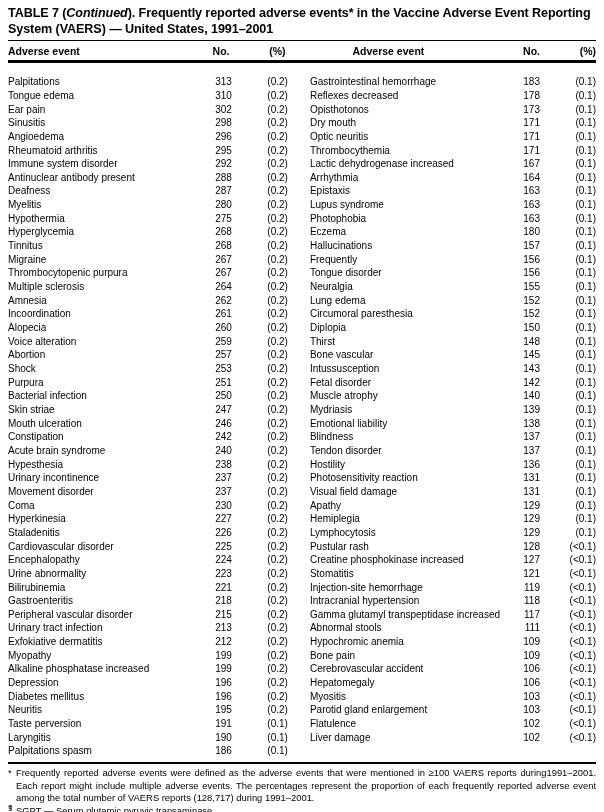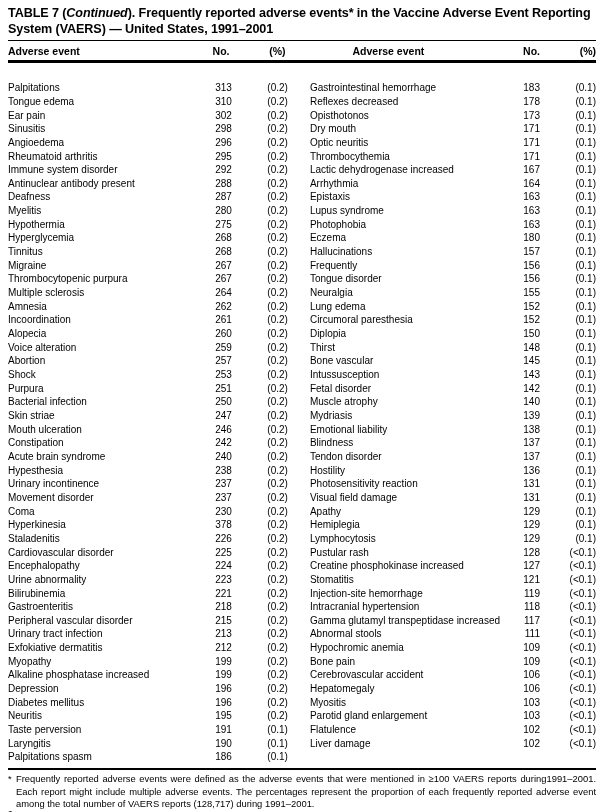--- a/index.html
+++ b/index.html
@@ -6,21 +6,21 @@
   html,body{width:604px;height:812px;background:#ffffff;}
   body{font-family:"Liberation Sans",sans-serif;color:#000;-webkit-font-smoothing:antialiased;}
   .page{padding:5px 8px 0 8px;}
   .title{font-size:12.6px;font-weight:700;line-height:1.28;letter-spacing:-0.1px;}
   .ital{font-style:italic;}
   .thin-rule{height:0;border-bottom:1.5px solid #000;margin-top:3px;}
   .header-row{display:flex;gap:33px;border-bottom:3px solid #000;padding:4px 0 3px 0;font-size:10.5px;font-weight:700;}
   .hgrid{flex:1;display:grid;grid-template-columns:1fr 30px 46px;column-gap:10px;}
   .hname.indent{padding-left:34px;}
   .hno,.hpct{text-align:right;}
-  .tbody{display:flex;gap:22px;padding-top:19px;}
+  .tbody{display:flex;gap:22px;padding-top:13px;}
   .col{flex:1;display:grid;grid-template-columns:1fr 30px 46px;column-gap:10px;grid-auto-rows:13.66px;font-size:10px;align-content:start;}
   .trow{display:contents;}
   .cell-event{white-space:nowrap;overflow:visible;}
   .cell-no{text-align:right;}
   .cell-pct{text-align:right;white-space:nowrap;}
   .footer{border-top:2px solid #000;margin-top:3px;padding-top:3px;font-size:9.4px;line-height:1.33;}
   .fn{position:relative;padding-left:8px;}
   .fn.justify{text-align:justify;}
   .fn-marker{position:absolute;left:0;top:0;}
   .fn-marker.sup{font-size:8px;top:-1.5px;}
@@ -74,21 +74,21 @@
         <div class="trow"><span class="cell-event">Purpura</span><span class="cell-no">251</span><span class="cell-pct">(0.2)</span></div>
         <div class="trow"><span class="cell-event">Bacterial infection</span><span class="cell-no">250</span><span class="cell-pct">(0.2)</span></div>
         <div class="trow"><span class="cell-event">Skin striae</span><span class="cell-no">247</span><span class="cell-pct">(0.2)</span></div>
         <div class="trow"><span class="cell-event">Mouth ulceration</span><span class="cell-no">246</span><span class="cell-pct">(0.2)</span></div>
         <div class="trow"><span class="cell-event">Constipation</span><span class="cell-no">242</span><span class="cell-pct">(0.2)</span></div>
         <div class="trow"><span class="cell-event">Acute brain syndrome</span><span class="cell-no">240</span><span class="cell-pct">(0.2)</span></div>
         <div class="trow"><span class="cell-event">Hypesthesia</span><span class="cell-no">238</span><span class="cell-pct">(0.2)</span></div>
         <div class="trow"><span class="cell-event">Urinary incontinence</span><span class="cell-no">237</span><span class="cell-pct">(0.2)</span></div>
         <div class="trow"><span class="cell-event">Movement disorder</span><span class="cell-no">237</span><span class="cell-pct">(0.2)</span></div>
         <div class="trow"><span class="cell-event">Coma</span><span class="cell-no">230</span><span class="cell-pct">(0.2)</span></div>
-        <div class="trow"><span class="cell-event">Hyperkinesia</span><span class="cell-no">378</span><span class="cell-pct">(0.2)</span></div>
+        <div class="trow"><span class="cell-event">Hyperkinesia</span><span class="cell-no">227</span><span class="cell-pct">(0.2)</span></div>
         <div class="trow"><span class="cell-event">Staladenitis</span><span class="cell-no">226</span><span class="cell-pct">(0.2)</span></div>
         <div class="trow"><span class="cell-event">Cardiovascular disorder</span><span class="cell-no">225</span><span class="cell-pct">(0.2)</span></div>
         <div class="trow"><span class="cell-event">Encephalopathy</span><span class="cell-no">224</span><span class="cell-pct">(0.2)</span></div>
         <div class="trow"><span class="cell-event">Urine abnormality</span><span class="cell-no">223</span><span class="cell-pct">(0.2)</span></div>
         <div class="trow"><span class="cell-event">Bilirubinemia</span><span class="cell-no">221</span><span class="cell-pct">(0.2)</span></div>
         <div class="trow"><span class="cell-event">Gastroenteritis</span><span class="cell-no">218</span><span class="cell-pct">(0.2)</span></div>
         <div class="trow"><span class="cell-event">Peripheral vascular disorder</span><span class="cell-no">215</span><span class="cell-pct">(0.2)</span></div>
         <div class="trow"><span class="cell-event">Urinary tract infection</span><span class="cell-no">213</span><span class="cell-pct">(0.2)</span></div>
         <div class="trow"><span class="cell-event">Exfokiative dermatitis</span><span class="cell-no">212</span><span class="cell-pct">(0.2)</span></div>
         <div class="trow"><span class="cell-event">Myopathy</span><span class="cell-no">199</span><span class="cell-pct">(0.2)</span></div>

